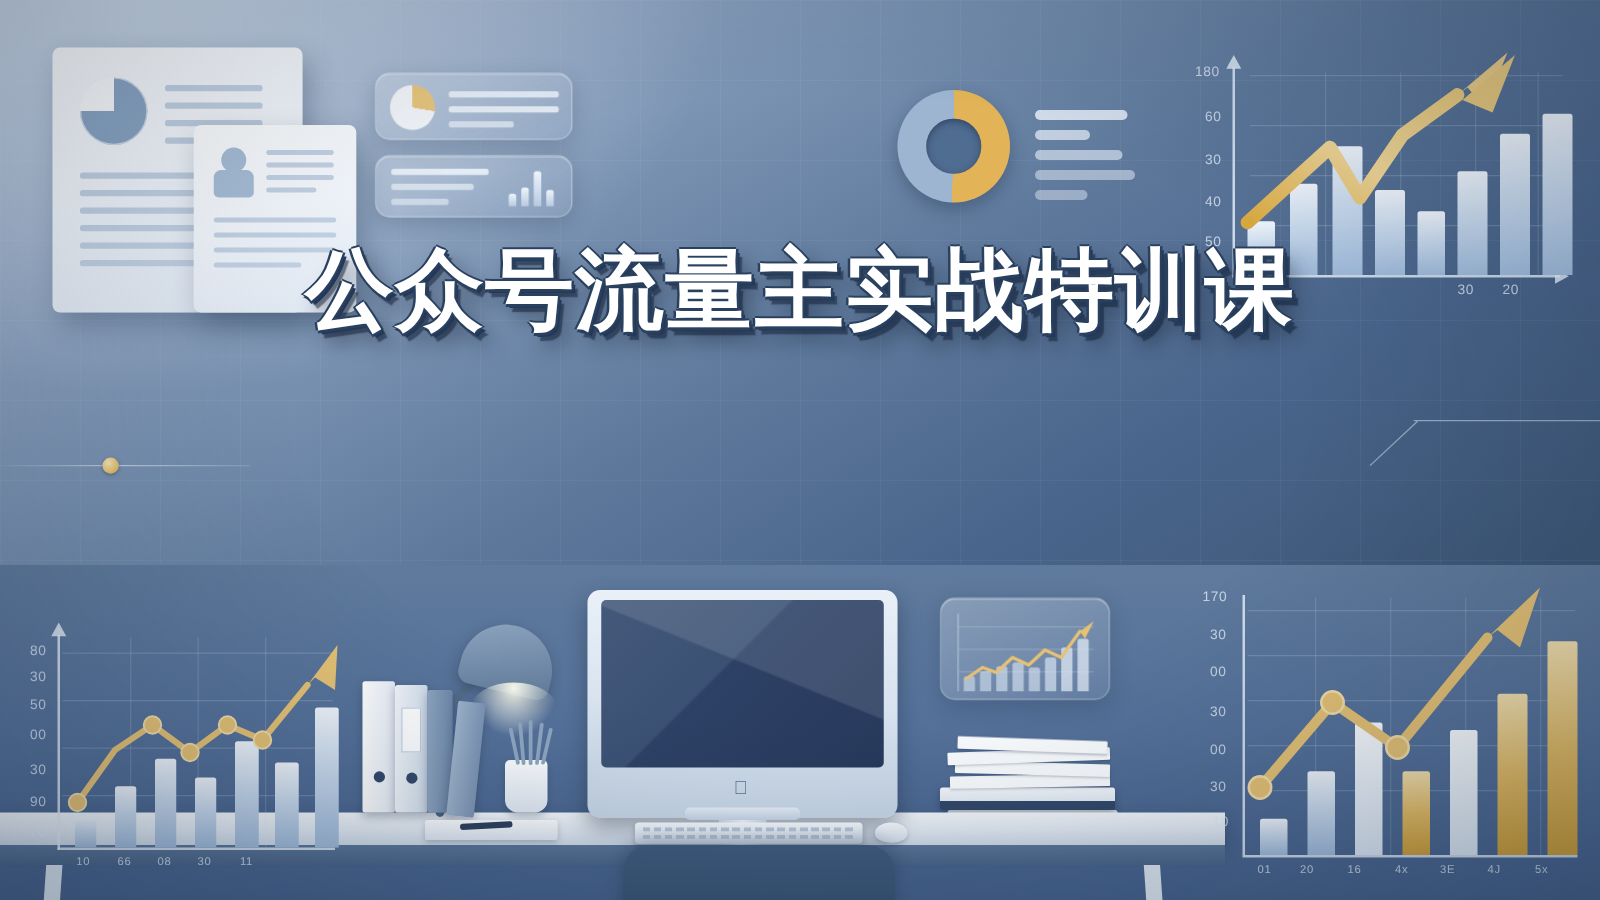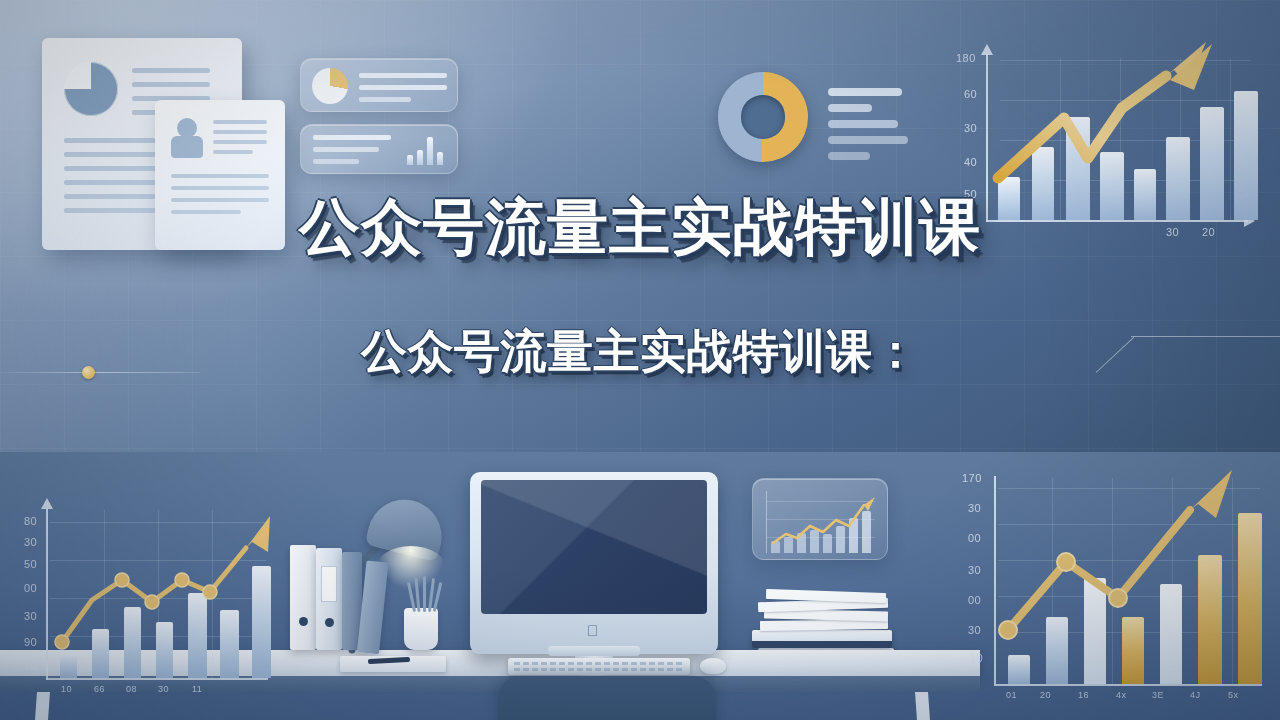--- a/index.html
+++ b/index.html
@@ -153,21 +153,21 @@
     box-shadow:0 1px 2px rgba(25,44,70,.25); }
   .book-slab { position:absolute; border-radius:2px;
     box-shadow:0 2px 6px rgba(22,38,60,.35); }
 
   
   .title-wrap {
     position:absolute; left:0; right:0; top:196px; text-align:center; z-index:40;
   }
   .main-title {
     font-family:"DejaVu Sans","Liberation Sans",sans-serif;
-    font-weight:bold; font-size:61px; line-height:1.02; color:#ffffff;
+    font-weight:bold; font-size:71px; line-height:1.02; color:#ffffff;
     letter-spacing:1px;
     text-shadow:
       2px 0 0 #29405f, -2px 0 0 #29405f, 0 2px 0 #29405f, 0 -2px 0 #29405f,
       3px 3px 0 #24395a, 5px 6px 1px rgba(20,33,52,.55),
       8px 10px 16px rgba(16,28,46,.5);
   }
   .sub-wrap {
     position:absolute; left:0; right:0; top:322px; text-align:center; z-index:40;
   }
   .sub-1, .sub-2 {
@@ -302,21 +302,20 @@
 
   <div class="deco-line" style="left:-10px; top:372px; width:210px;"></div>
   <div class="dot-node" style="left:82px; top:366px;"></div>
   <div class="deco-angle" style="left:1131px; top:336px; width:150px;"></div>
   <div class="deco-angle" style="left:1096px; top:372px; width:52px; transform:rotate(-43deg);"></div>
 
   <div class="title-wrap">
     <div class="main-title">公众号流量主实战特训课</div>
   </div>
   <div class="sub-wrap">
-    <div class="sub-1">公众号流量主实战特训课：</div>
   </div>
 
   <div class="wall-back" style="left:0; top:452px; width:1280px; height:268px;
               background:linear-gradient(180deg,#5f7a9c 0%,#55719a 50%,#44608a 100%);"></div>
 
   <div class="glass-card" style="left:752px; top:478px; width:136px; height:82px;">
     <div class="gridline" style="left:14px; top:22px; width:108px; background:rgba(226,236,248,.22);"></div>
     <div class="gridline" style="left:14px; top:40px; width:108px; background:rgba(226,236,248,.22);"></div>
     <div class="gridline" style="left:14px; top:58px; width:108px; background:rgba(226,236,248,.22);"></div>
     <div class="axis-line" style="left:13px; top:12px; width:1px; height:62px; background:rgba(226,236,248,.5);"></div>

